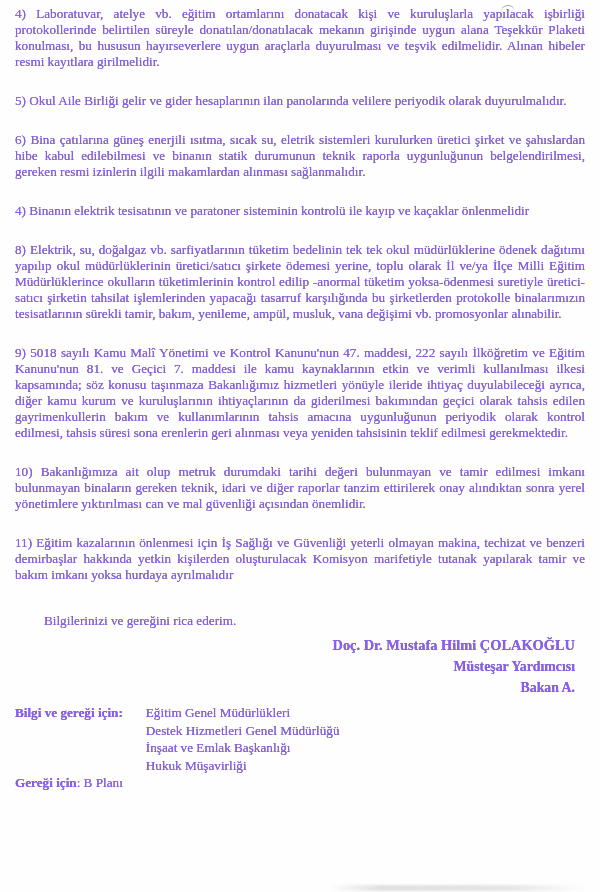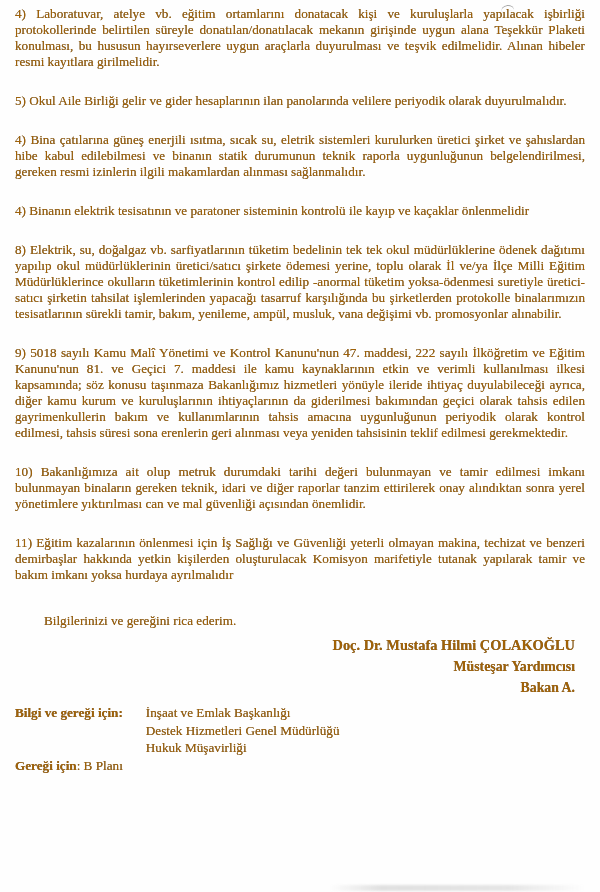--- a/index.html
+++ b/index.html
@@ -7,21 +7,21 @@
     padding: 0;
     background: #ffffff;
   }
   .page {
     position: relative;
     width: 600px;
     height: 892px;
     background: #fefefe;
     overflow: hidden;
     font-family: "Liberation Serif", "DejaVu Serif", serif;
-    color: #a16207;
+    color: #8b5cf6;
     box-sizing: border-box;
     padding: 6px 15px 0 15px;
     text-shadow: 0 0 0.4px rgba(25,25,25,0.65);
   }
   .para {
     font-size: 13.2px;
     line-height: 16px;
     text-align: justify;
     margin: 0 0 23px 0;
   }
@@ -100,42 +100,43 @@
 </head>
 <body>
 
 <div class="page">
 
   <span class="artifact-top"></span>
 
   <div>
     <p class="para">4) Laboratuvar, atelye vb. eğitim ortamlarını donatacak kişi ve kuruluşlarla yapılacak işbirliği protokollerinde belirtilen süreyle donatılan/donatılacak mekanın girişinde uygun alana Teşekkür Plaketi konulması, bu hususun hayırseverlere uygun araçlarla duyurulması ve teşvik edilmelidir. Alınan hibeler resmi kayıtlara girilmelidir.</p>
     <p class="para">5) Okul Aile Birliği gelir ve gider hesaplarının ilan panolarında velilere periyodik olarak duyurulmalıdır.</p>
-    <p class="para">4) Bina çatılarına güneş enerjili ısıtma, sıcak su, eletrik sistemleri kurulurken üretici şirket ve şahıslardan hibe kabul edilebilmesi ve binanın statik durumunun teknik raporla uygunluğunun belgelendirilmesi, gereken resmi izinlerin ilgili makamlardan alınması sağlanmalıdır.</p>
+    <p class="para">6) Bina çatılarına güneş enerjili ısıtma, sıcak su, eletrik sistemleri kurulurken üretici şirket ve şahıslardan hibe kabul edilebilmesi ve binanın statik durumunun teknik raporla uygunluğunun belgelendirilmesi, gereken resmi izinlerin ilgili makamlardan alınması sağlanmalıdır.</p>
     <p class="para">4) Binanın elektrik tesisatının ve paratoner sisteminin kontrolü ile kayıp ve kaçaklar önlenmelidir</p>
     <p class="para">8) Elektrik, su, doğalgaz vb. sarfiyatlarının tüketim bedelinin tek tek okul müdürlüklerine ödenek dağıtımı yapılıp okul müdürlüklerinin üretici/satıcı şirkete ödemesi yerine, toplu olarak İl ve/ya İlçe Milli Eğitim Müdürlüklerince okulların tüketimlerinin kontrol edilip -anormal tüketim yoksa-ödenmesi suretiyle üretici- satıcı şirketin tahsilat işlemlerinden yapacağı tasarruf karşılığında bu şirketlerden protokolle binalarımızın tesisatlarının sürekli tamir, bakım, yenileme, ampül, musluk, vana değişimi vb. promosyonlar alınabilir.</p>
     <p class="para">9) 5018 sayılı Kamu Malî Yönetimi ve Kontrol Kanunu'nun 47. maddesi, 222 sayılı İlköğretim ve Eğitim Kanunu'nun 81. ve Geçici 7. maddesi ile kamu kaynaklarının etkin ve verimli kullanılması ilkesi kapsamında; söz konusu taşınmaza Bakanlığımız hizmetleri yönüyle ileride ihtiyaç duyulabileceği ayrıca, diğer kamu kurum ve kuruluşlarının ihtiyaçlarının da giderilmesi bakımından geçici olarak tahsis edilen gayrimenkullerin bakım ve kullanımlarının tahsis amacına uygunluğunun periyodik olarak kontrol edilmesi, tahsis süresi sona erenlerin geri alınması veya yeniden tahsisinin teklif edilmesi gerekmektedir.</p>
     <p class="para">10) Bakanlığımıza ait olup metruk durumdaki tarihi değeri bulunmayan ve tamir edilmesi imkanı bulunmayan binaların gereken teknik, idari ve diğer raporlar tanzim ettirilerek onay alındıktan sonra yerel yönetimlere yıktırılması can ve mal güvenliği açısından önemlidir.</p>
     <p class="para" style="margin-bottom:16px">11) Eğitim kazalarının önlenmesi için İş Sağlığı ve Güvenliği yeterli olmayan makina, techizat ve benzeri demirbaşlar hakkında yetkin kişilerden oluşturulacak Komisyon marifetiyle tutanak yapılarak tamir ve bakım imkanı yoksa hurdaya ayrılmalıdır</p>
   </div>
 
   <p class="closing">Bilgilerinizi ve gereğini rica ederim.</p>
 
   <div class="signature">
     <div class="sig-name">Doç. Dr. Mustafa Hilmi ÇOLAKOĞLU</div>
     <div class="sig-title">Müsteşar Yardımcısı</div>
     <div class="sig-title">Bakan A.</div>
   </div>
 
   <div class="dist">
     <div class="dist-flex">
       <div class="dist-label">Bilgi ve gereği için:</div>
       <div class="dist-items">
+        <div>Eğitim Genel Müdürlükleri</div>
+        <div>Destek Hizmetleri Genel Müdürlüğü</div>
         <div>İnşaat ve Emlak Başkanlığı</div>
-        <div>Destek Hizmetleri Genel Müdürlüğü</div>
         <div>Hukuk Müşavirliği</div>
       </div>
     </div>
     <div class="dist-action">
       <span class="dist-action-label">Gereği için</span><span>: B Planı</span>
     </div>
   </div>
 
   <div class="artifact-bottom"></div>
 

